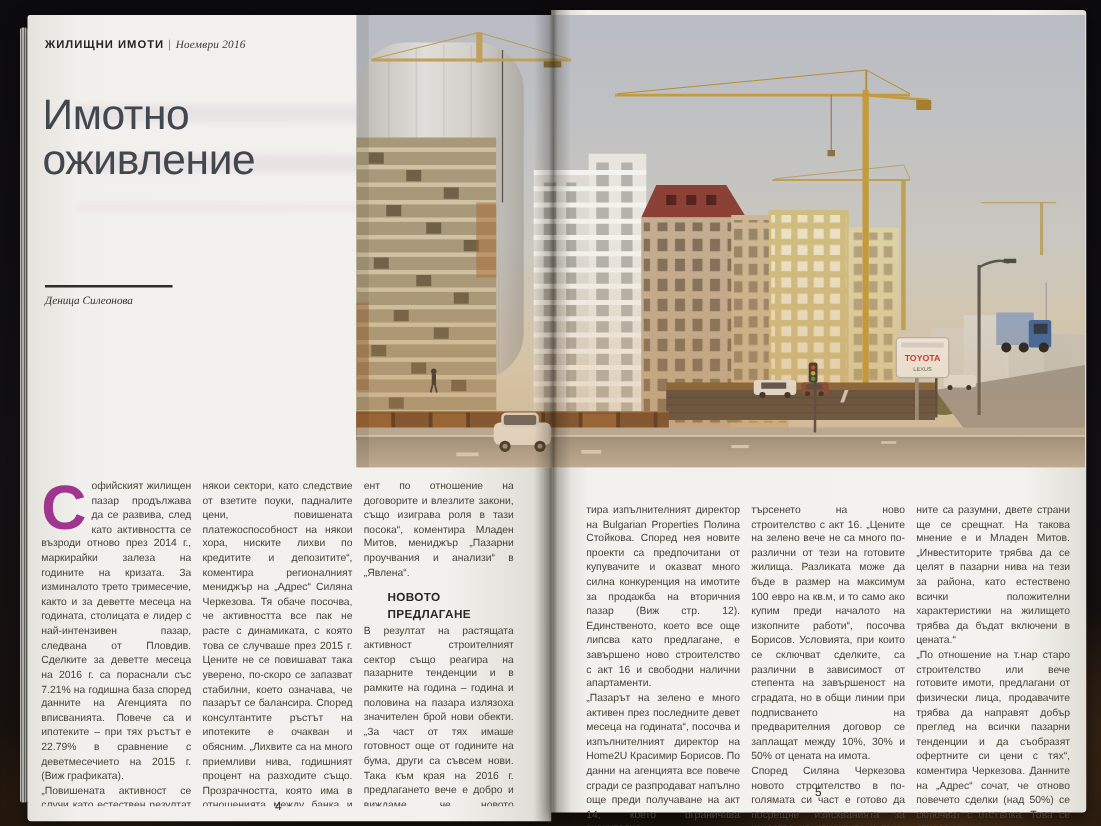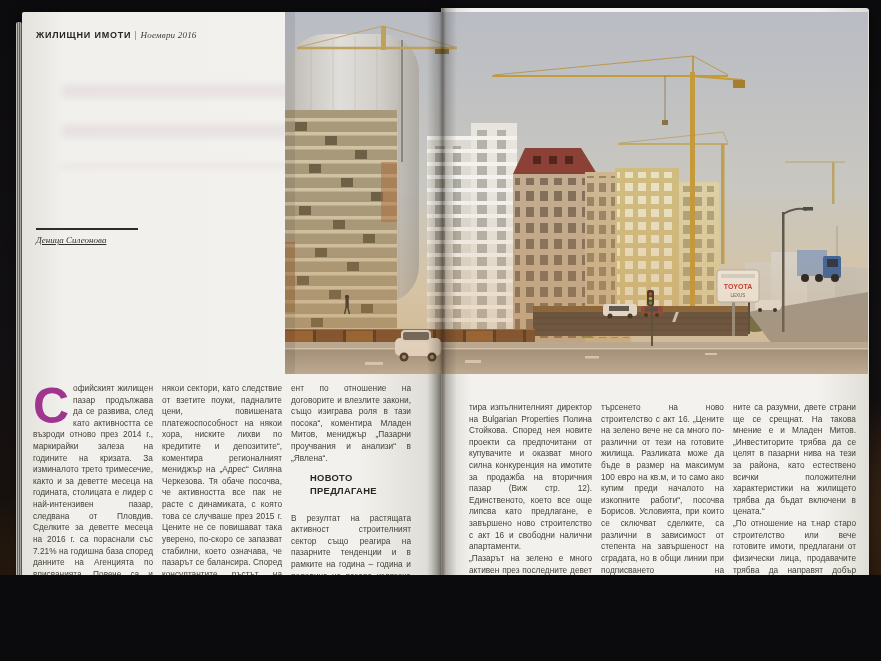--- a/index.html
+++ b/index.html
@@ -1,16 +1,16 @@
 <!DOCTYPE html>
 <html><head>
 <meta charset="utf-8">
 <style>
   html,body{margin:0;padding:0;background:#0b0a0c;}
-  .scene{position:relative;width:881px;height:575px;overflow:hidden;
+  .scene{position:relative;width:881px;height:661px;overflow:hidden;
          background:linear-gradient(180deg,#0c0b0d 0%,#121013 60%,#1a120b 100%);
          font-family:"Liberation Sans",sans-serif;}
   .bg-warm{position:absolute;right:-70px;bottom:-90px;width:420px;height:300px;border-radius:50%;
            background:radial-gradient(closest-side,rgba(128,78,36,.75),rgba(70,40,18,0));}
   .bg-warm2{position:absolute;left:-60px;bottom:-70px;width:300px;height:160px;border-radius:50%;
            background:radial-gradient(closest-side,rgba(90,55,25,.35),rgba(40,25,12,0));}
   .stack-edges{position:absolute;left:16px;top:22px;width:6px;height:620px;
            background:repeating-linear-gradient(90deg,#d8d6cf 0 1px,#7c7a72 1px 2px);border-radius:2px;}
   .page{position:absolute;overflow:hidden;}
   .page-left{left:22px;top:12px;width:419px;height:645px;border-radius:2px 0 0 3px;
@@ -24,34 +24,34 @@
   .ghost{position:absolute;left:40px;top:46px;width:240px;height:110px;opacity:.07;filter:blur(3px);
            background:repeating-linear-gradient(180deg,transparent 0 26px,#7a2a66 26px 40px);z-index:1;}
   .kicker{position:absolute;left:36px;top:30px;font-size:9px;font-weight:bold;letter-spacing:.8px;color:#262523;z-index:2;}
   .kicker .divider{font-weight:normal;color:#8a8881;margin:0 3px;}
   .kicker .issue{font-family:"Liberation Serif",serif;font-style:italic;font-weight:normal;letter-spacing:.2px;color:#3a3935;}
   .headline{position:absolute;left:34px;top:74px;font-size:34px;line-height:1.07;letter-spacing:-.3px;
            color:#41474e;white-space:pre-line;z-index:2;}
   .standfirst{position:absolute;left:36px;top:168px;width:235px;font-size:12.8px;line-height:1.32;color:#2e92a2;z-index:2;}
   .byline-rule{position:absolute;left:36px;top:228px;width:102px;height:2px;background:#2d2d2b;z-index:2;}
   .byline{position:absolute;left:36px;top:235px;font-family:"Liberation Serif",serif;font-style:italic;
-           font-size:9px;color:#30302c;z-index:2;text-decoration:underline;}
+           font-size:9px;color:#30302c;z-index:2;}
   .photo-wrap{position:absolute;left:285px;top:12px;width:583px;height:362px;z-index:10;}
   .photo-wrap svg{display:block;width:100%;height:100%;}
   .caption{position:absolute;left:6px;top:302px;width:146px;font-size:8px;line-height:1.35;
            color:#d9ece5;text-shadow:0 1px 2px rgba(0,0,0,.85),0 0 4px rgba(0,0,0,.5);z-index:12;}
   .caption .credit{margin-top:4px;font-size:6.3px;letter-spacing:.7px;color:#c2ccc5;}
   .cols{position:absolute;display:flex;z-index:5;}
   .cols-left{left:33px;top:383px;width:378px;gap:9px;}
   .cols-right{left:469px;top:379px;width:388px;gap:9px;}
   .col{width:120px;height:262px;overflow:hidden;font-size:8.3px;line-height:1.4;color:#474339;
            text-align:justify;white-space:pre-line;}
   .cols-right .col{width:123px;margin-top:23px;}
   .dropcap{float:left;font-size:50px;line-height:.8;font-weight:bold;color:#a03590;padding:3px 4px 0 0;}
-  .subhead{font-weight:bold;font-size:9.4px;letter-spacing:.3px;color:#2b2823;margin:7px 0 15px;text-align:left;padding-left:19px;}
+  .subhead{font-weight:bold;font-size:9.4px;letter-spacing:.3px;color:#2b2823;margin:7px 0 1px;text-align:left;padding-left:19px;}
   .pagenum{position:absolute;font-size:9.5px;color:#33322f;z-index:6;}
   .pagenum-left{left:220px;top:640px;}
   .pagenum-right{left:652px;top:629px;}
 </style>
 </head>
 <body>
 
 <div class="scene">
   <div class="bg-warm"></div>
   <div class="bg-warm2"></div>
@@ -59,20 +59,22 @@
 
   <div class="page page-left">
     <div class="ghost"></div>
   </div>
 
   <div class="page page-right"></div>
 
   <div class="kicker">
     <span>ЖИЛИЩНИ ИМОТИ</span><span class="divider">|</span><span class="issue">Ноември 2016</span>
   </div>
+  <div class="headline">Имотно
+оживление</div>
   <div class="byline-rule"></div>
   <div class="byline">Деница Силеонова</div>
 
   <div class="photo-wrap">
     <svg viewBox="0 0 583 362" preserveAspectRatio="none">
       <defs>
         <linearGradient id="sky" x1="0" y1="0" x2="0" y2="1">
           <stop offset="0" stop-color="#b9bcc4"></stop>
             <stop offset=".5" stop-color="#c9c7c0"></stop>
           <stop offset=".78" stop-color="#d8d0b9"></stop>

